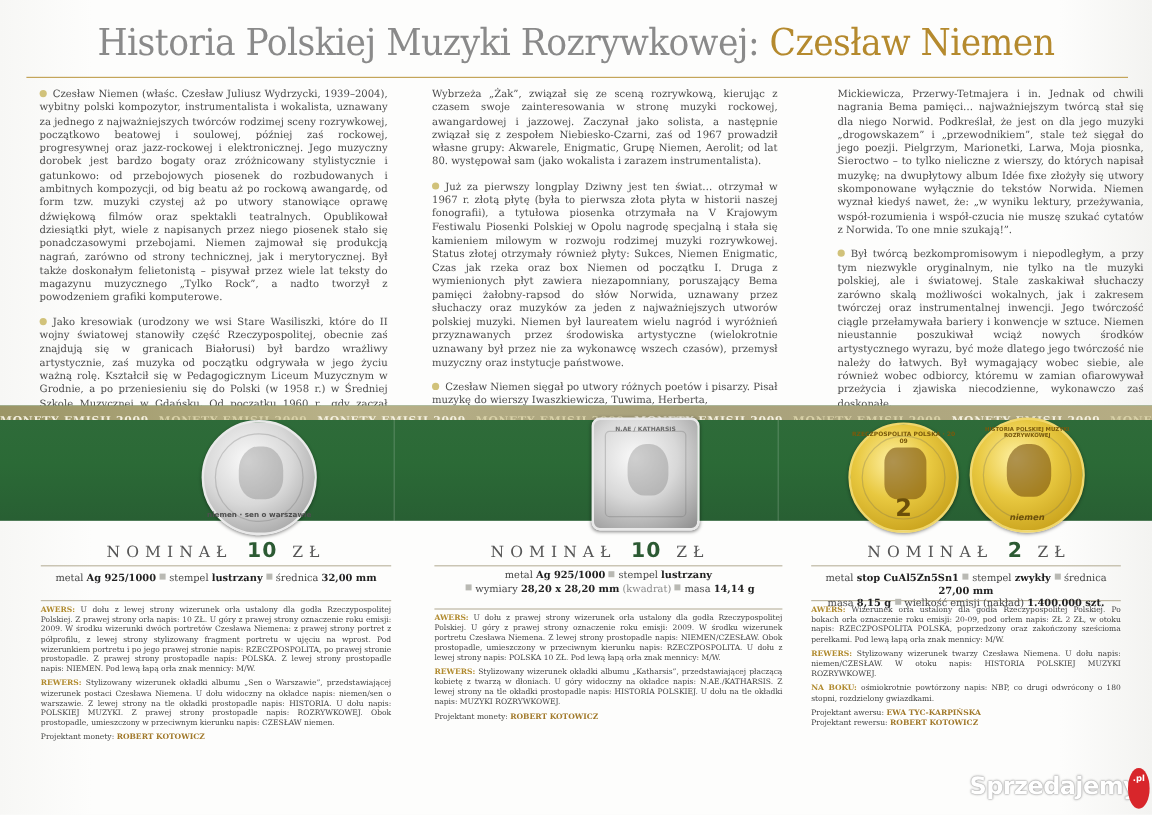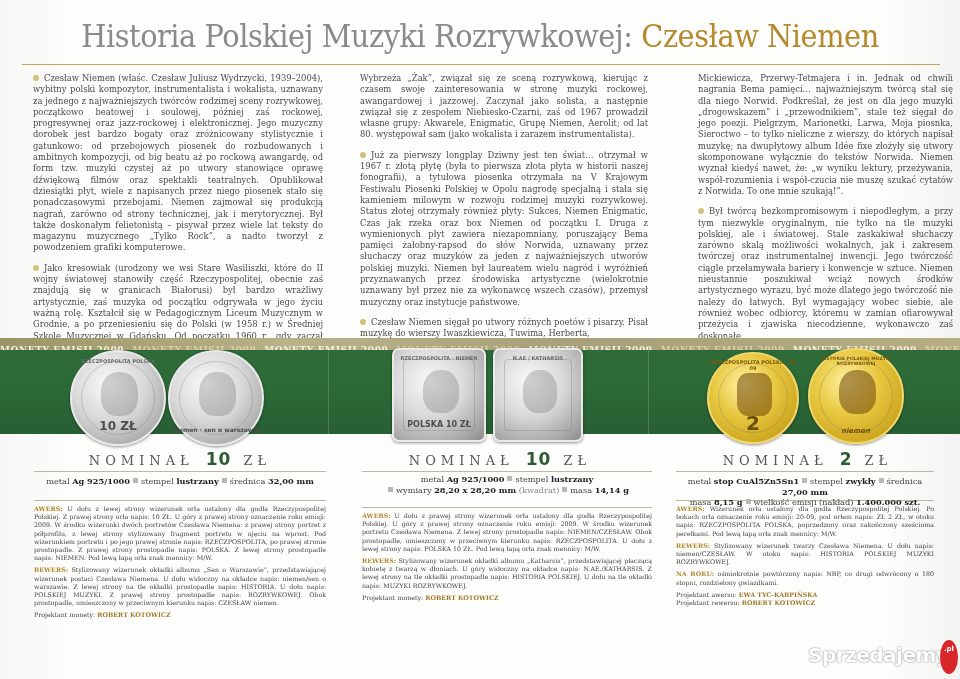--- a/index.html
+++ b/index.html
@@ -79,38 +79,26 @@
     <div class="signature">Piotr Chlebowski</div>
   </div>
 
   <div class="band"></div>
   <div class="band-strip">
     <span>MONETY EMISJI 2009</span><span class="dim">MONETY EMISJI 2009</span><span>MONETY EMISJI 2009</span><span class="dim">MONETY EMISJI 2009</span><span>MONETY EMISJI 2009</span><span class="dim">MONETY EMISJI 2009</span><span>MONETY EMISJI 2009</span><span class="dim">MONETY EMISJI 2009</span>
   </div>
   <div class="band-divider" style="left:328px"></div>
   <div class="band-divider" style="left:648px"></div>
 
-  <div class="coin silver" style="left:70px;top:350px;width:96px;height:96px;">
-    <div class="inner"></div>
-    <div class="legend">RZECZPOSPOLITA POLSKA</div>
-    <div class="face"></div>
-    <div class="denom">10 ZŁ</div>
-  </div>
   <div class="coin silver" style="left:168px;top:350px;width:96px;height:96px;">
     <div class="inner"></div>
     <div class="face"></div>
     <div class="denom" style="font-size:6px">niemen · sen o warszawie</div>
   </div>
 
-  <div class="coin silver square" style="left:392px;top:348px;width:94px;height:94px;">
-    <div class="inner"></div>
-    <div class="legend">RZECZPOSPOLITA · NIEMEN</div>
-    <div class="face"></div>
-    <div class="denom" style="font-size:8px">POLSKA 10 ZŁ</div>
-  </div>
   <div class="coin silver square" style="left:493px;top:348px;width:90px;height:94px;">
     <div class="inner"></div>
     <div class="legend">N.AE / KATHARSIS</div>
     <div class="face"></div>
   </div>
 
   <div class="coin gold" style="left:707px;top:352px;width:92px;height:92px;">
     <div class="inner"></div>
     <div class="legend">RZECZPOSPOLITA POLSKA · 20 09</div>
     <div class="face" style="border-radius:30%;"></div>

